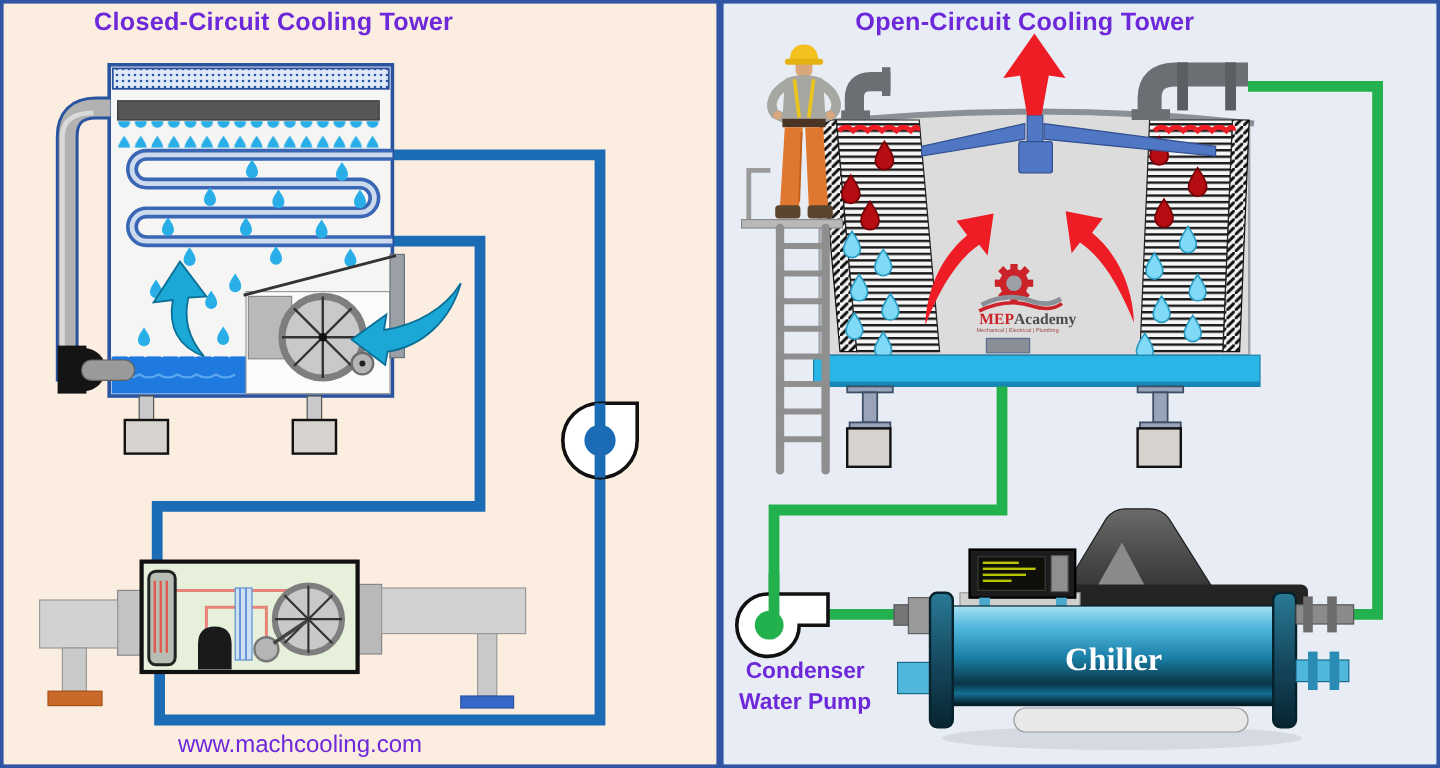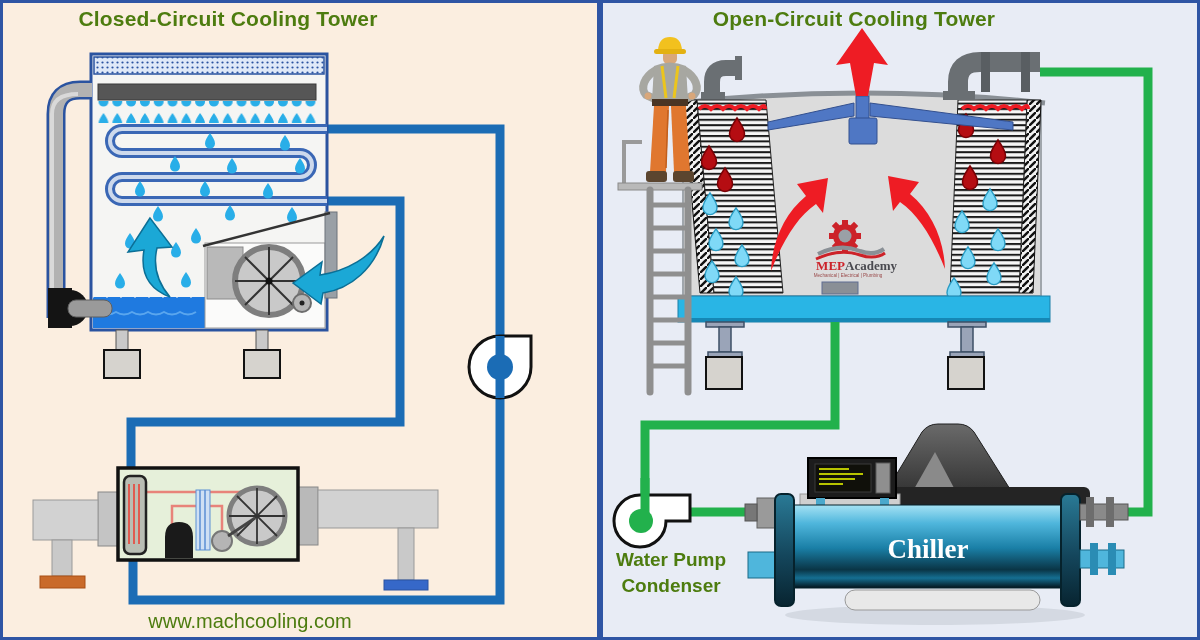--- a/index.html
+++ b/index.html
@@ -1,18 +1,18 @@
 <!DOCTYPE html>
 <html><head>
 <meta charset="utf-8">
 <style>
   html,body{margin:0;padding:0;background:#ffffff;}
   .canvas{position:relative;width:1200px;height:640px;overflow:hidden;font-family:"Liberation Sans",sans-serif;}
   .canvas svg{position:absolute;left:0;top:0;}
-  .overlay{position:absolute;color:#4d7c0f;}
+  .overlay{position:absolute;color:#6d28d9;}
   .panel-title{font-size:21px;font-weight:bold;text-align:center;letter-spacing:.2px;}
   .website{font-size:20px;text-align:center;}
   .pump-label{font-size:19px;font-weight:bold;text-align:center;line-height:26px;}
 </style>
 </head>
 <body>
 
 <div class="canvas">
 <svg width="1200" height="640" viewBox="0 0 1200 640">
   <defs>
@@ -355,16 +355,16 @@
       </g>
       <text x="928" y="558" text-anchor="middle" font-family="Liberation Serif, serif" font-weight="bold" font-size="27" fill="#ffffff">Chiller</text>
     </g>
   </g>
 </svg>
 
 <div class="overlay panel-title" style="left:28px;top:7px;width:400px;">Closed-Circuit Cooling Tower</div>
 <div class="overlay website" style="left:130px;top:610px;width:240px;">www.machcooling.com</div>
 <div class="overlay panel-title" style="left:654px;top:7px;width:400px;">Open-Circuit Cooling Tower</div>
 <div class="overlay pump-label" style="left:598px;top:547px;width:146px;">
+  <div>Condenser</div>
   <div>Water Pump</div>
-  <div>Condenser</div>
 </div>
 </div>
 
 </body></html>

